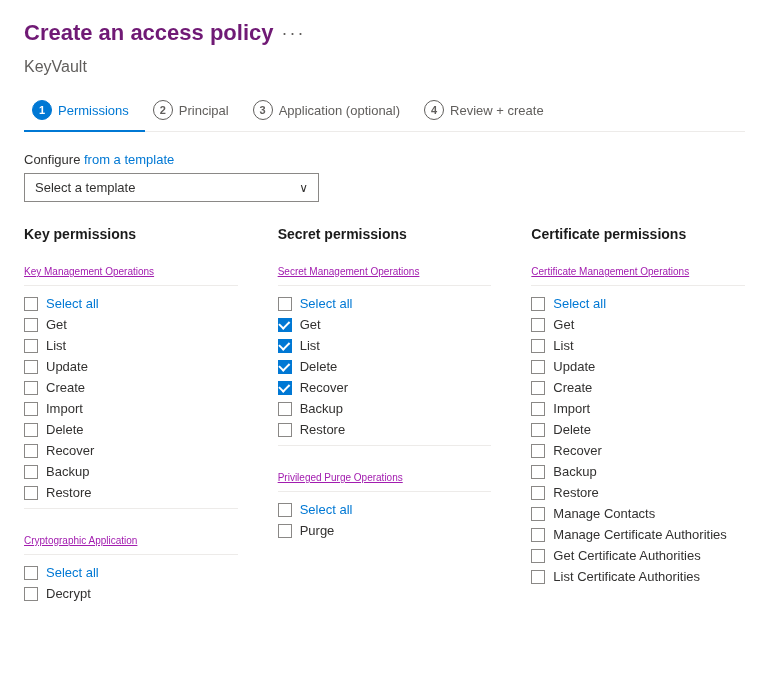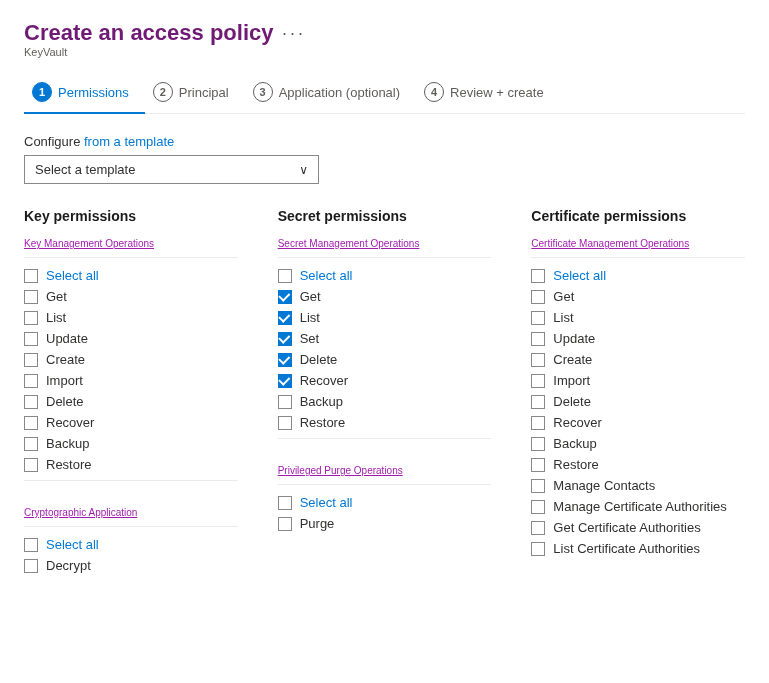--- a/index.html
+++ b/index.html
@@ -17,23 +17,23 @@
     }
     .page-title {
       font-size: 22px;
       font-weight: 600;
       color: #701a75;
       display: flex;
       align-items: center;
       gap: 8px;
     }
     .page-subtitle {
-      font-size: 11px;
+      font-size: 16px;
       color: #605e5c;
-      margin-top: 0;
+      margin-top: 12px;
     }
     .ellipsis-btn {
       font-size: 18px;
       color: #605e5c;
       cursor: pointer;
       letter-spacing: 2px;
     }
     
     .wizard-tabs {
       display: flex;
@@ -110,21 +110,21 @@
     
     .permissions-grid {
       display: grid;
       grid-template-columns: 1fr 1fr 1fr;
       gap: 0 40px;
       margin-top: 24px;
     }
     .perm-column-header {
       font-size: 14px;
       font-weight: 700;
-      margin-bottom: 14px;
+      margin-bottom: 24px;
       color: #1b1b1b;
     }
     .perm-section-label {
       font-size: 10px;
       color: #a21caf;
       margin-bottom: 8px;
       text-decoration: underline;
     }
     .perm-divider {
       border: none;
@@ -284,24 +284,20 @@
       <div class="perm-item">
         <span class="cb checked"></span>
         <label>Get</label>
       </div>
       <div class="perm-item">
         <span class="cb checked"></span>
         <label>List</label>
       </div>
       <div class="perm-item">
         <span class="cb checked"></span>
-        <label>Set</label>
-      </div>
-      <div class="perm-item">
-        <span class="cb checked"></span>
         <label>Delete</label>
       </div>
       <div class="perm-item">
         <span class="cb checked"></span>
         <label>Recover</label>
       </div>
       <div class="perm-item">
         <span class="cb"></span>
         <label>Backup</label>
       </div>

